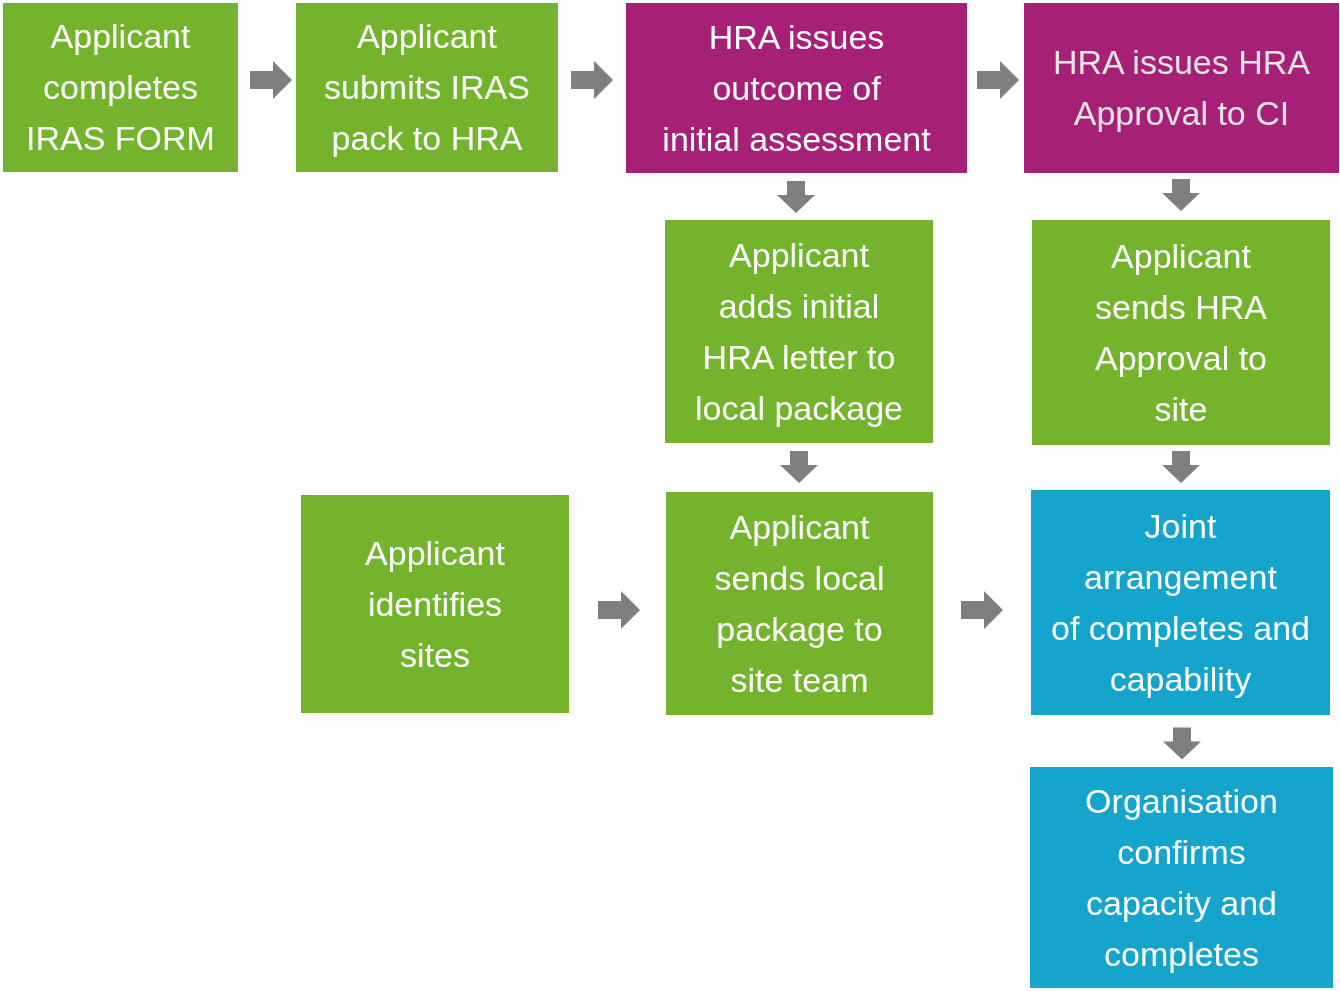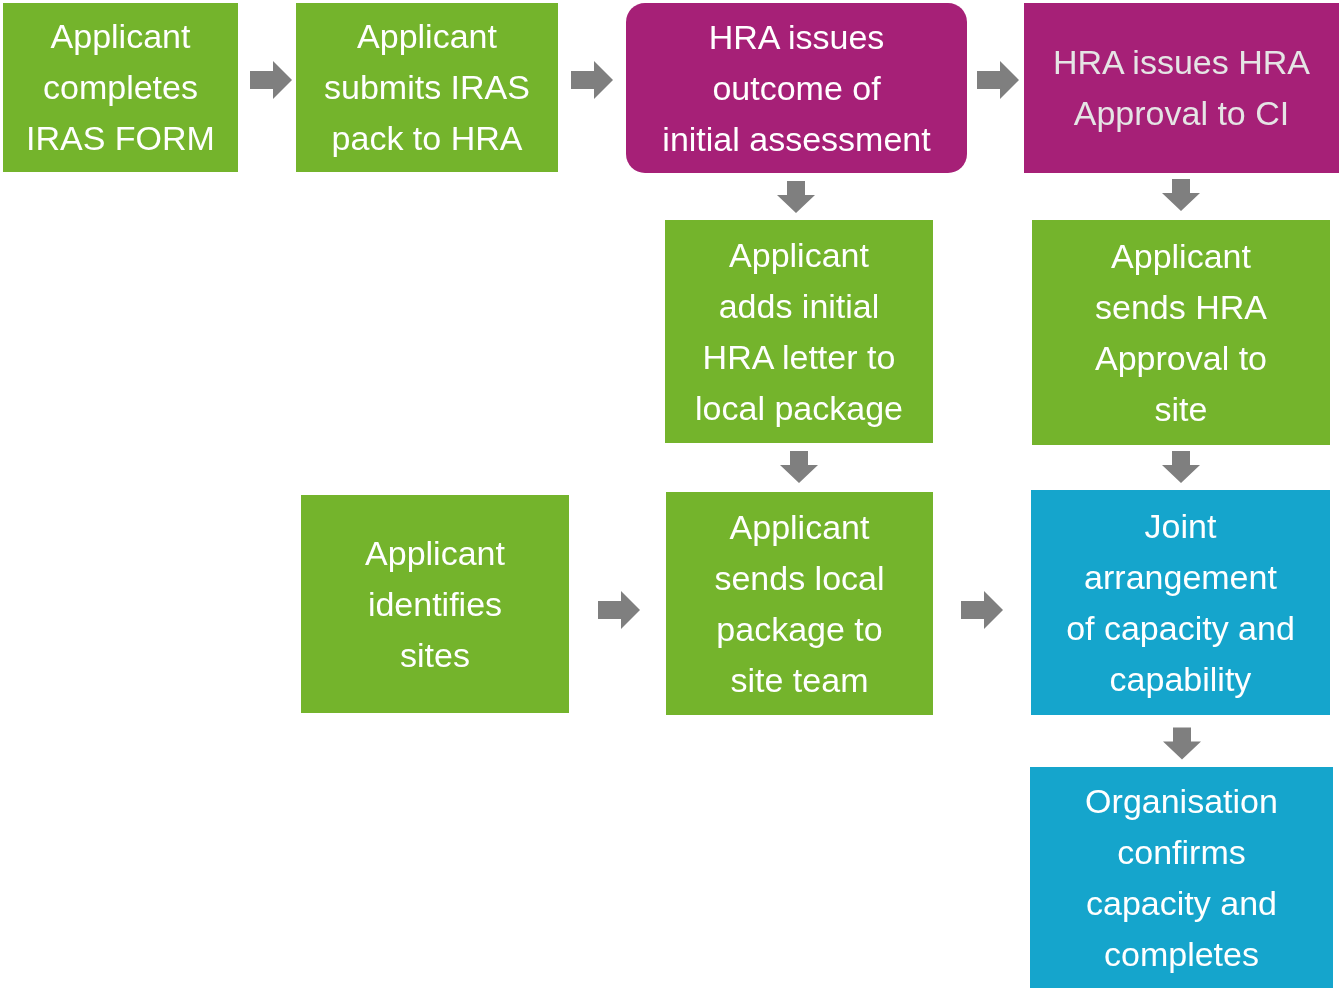--- a/index.html
+++ b/index.html
@@ -56,21 +56,21 @@
 <body>
 
 <div id="canvas">
 
   <div class="flow-box b1" style="background: rgb(116, 180, 44); color: rgb(255, 255, 255);">Applicant
 completes
 IRAS FORM</div>
   <div class="flow-box b2" style="background: rgb(116, 180, 44); color: rgb(255, 255, 255);">Applicant
 submits IRAS
 pack to HRA</div>
-  <div class="flow-box b3" style="background: rgb(166, 32, 119); color: rgb(255, 255, 255); border-radius: 19px;">HRA issues
+  <div class="flow-box b3" style="background: rgb(166, 32, 119); color: rgb(255, 255, 255);">HRA issues
 outcome of
 initial assessment</div>
   <div class="flow-box b4" style="background: rgb(166, 32, 119); color: #e5e5e5;">HRA issues HRA
 Approval to CI</div>
 
   <div class="flow-box b5" style="background: rgb(116, 180, 44); color: rgb(255, 255, 255);">Applicant
 adds initial
 HRA letter to
 local package</div>
   <div class="flow-box b6" style="background: rgb(116, 180, 44); color: rgb(255, 255, 255);">Applicant
@@ -80,21 +80,21 @@
 
   <div class="flow-box b7" style="background: rgb(116, 180, 44); color: rgb(255, 255, 255);">Applicant
 identifies
 sites</div>
   <div class="flow-box b8" style="background: rgb(116, 180, 44); color: rgb(255, 255, 255);">Applicant
 sends local
 package to
 site team</div>
   <div class="flow-box b9" style="background: rgb(21, 165, 204); color: rgb(255, 255, 255);">Joint
 arrangement
-of capacity and
+of completes and
 capability</div>
 
   <div class="flow-box b10" style="background: rgb(21, 165, 204); color: rgb(255, 255, 255);">Organisation
 confirms
 capacity and
 completes</div>
 
   <span class="arrow r1">
     <svg width="42" height="42" viewBox="0 0 42 42">
         <polygon points="0,12 23,12 23,2 42,21 23,40 23,30 0,30" fill="#7F7F7F"></polygon>

